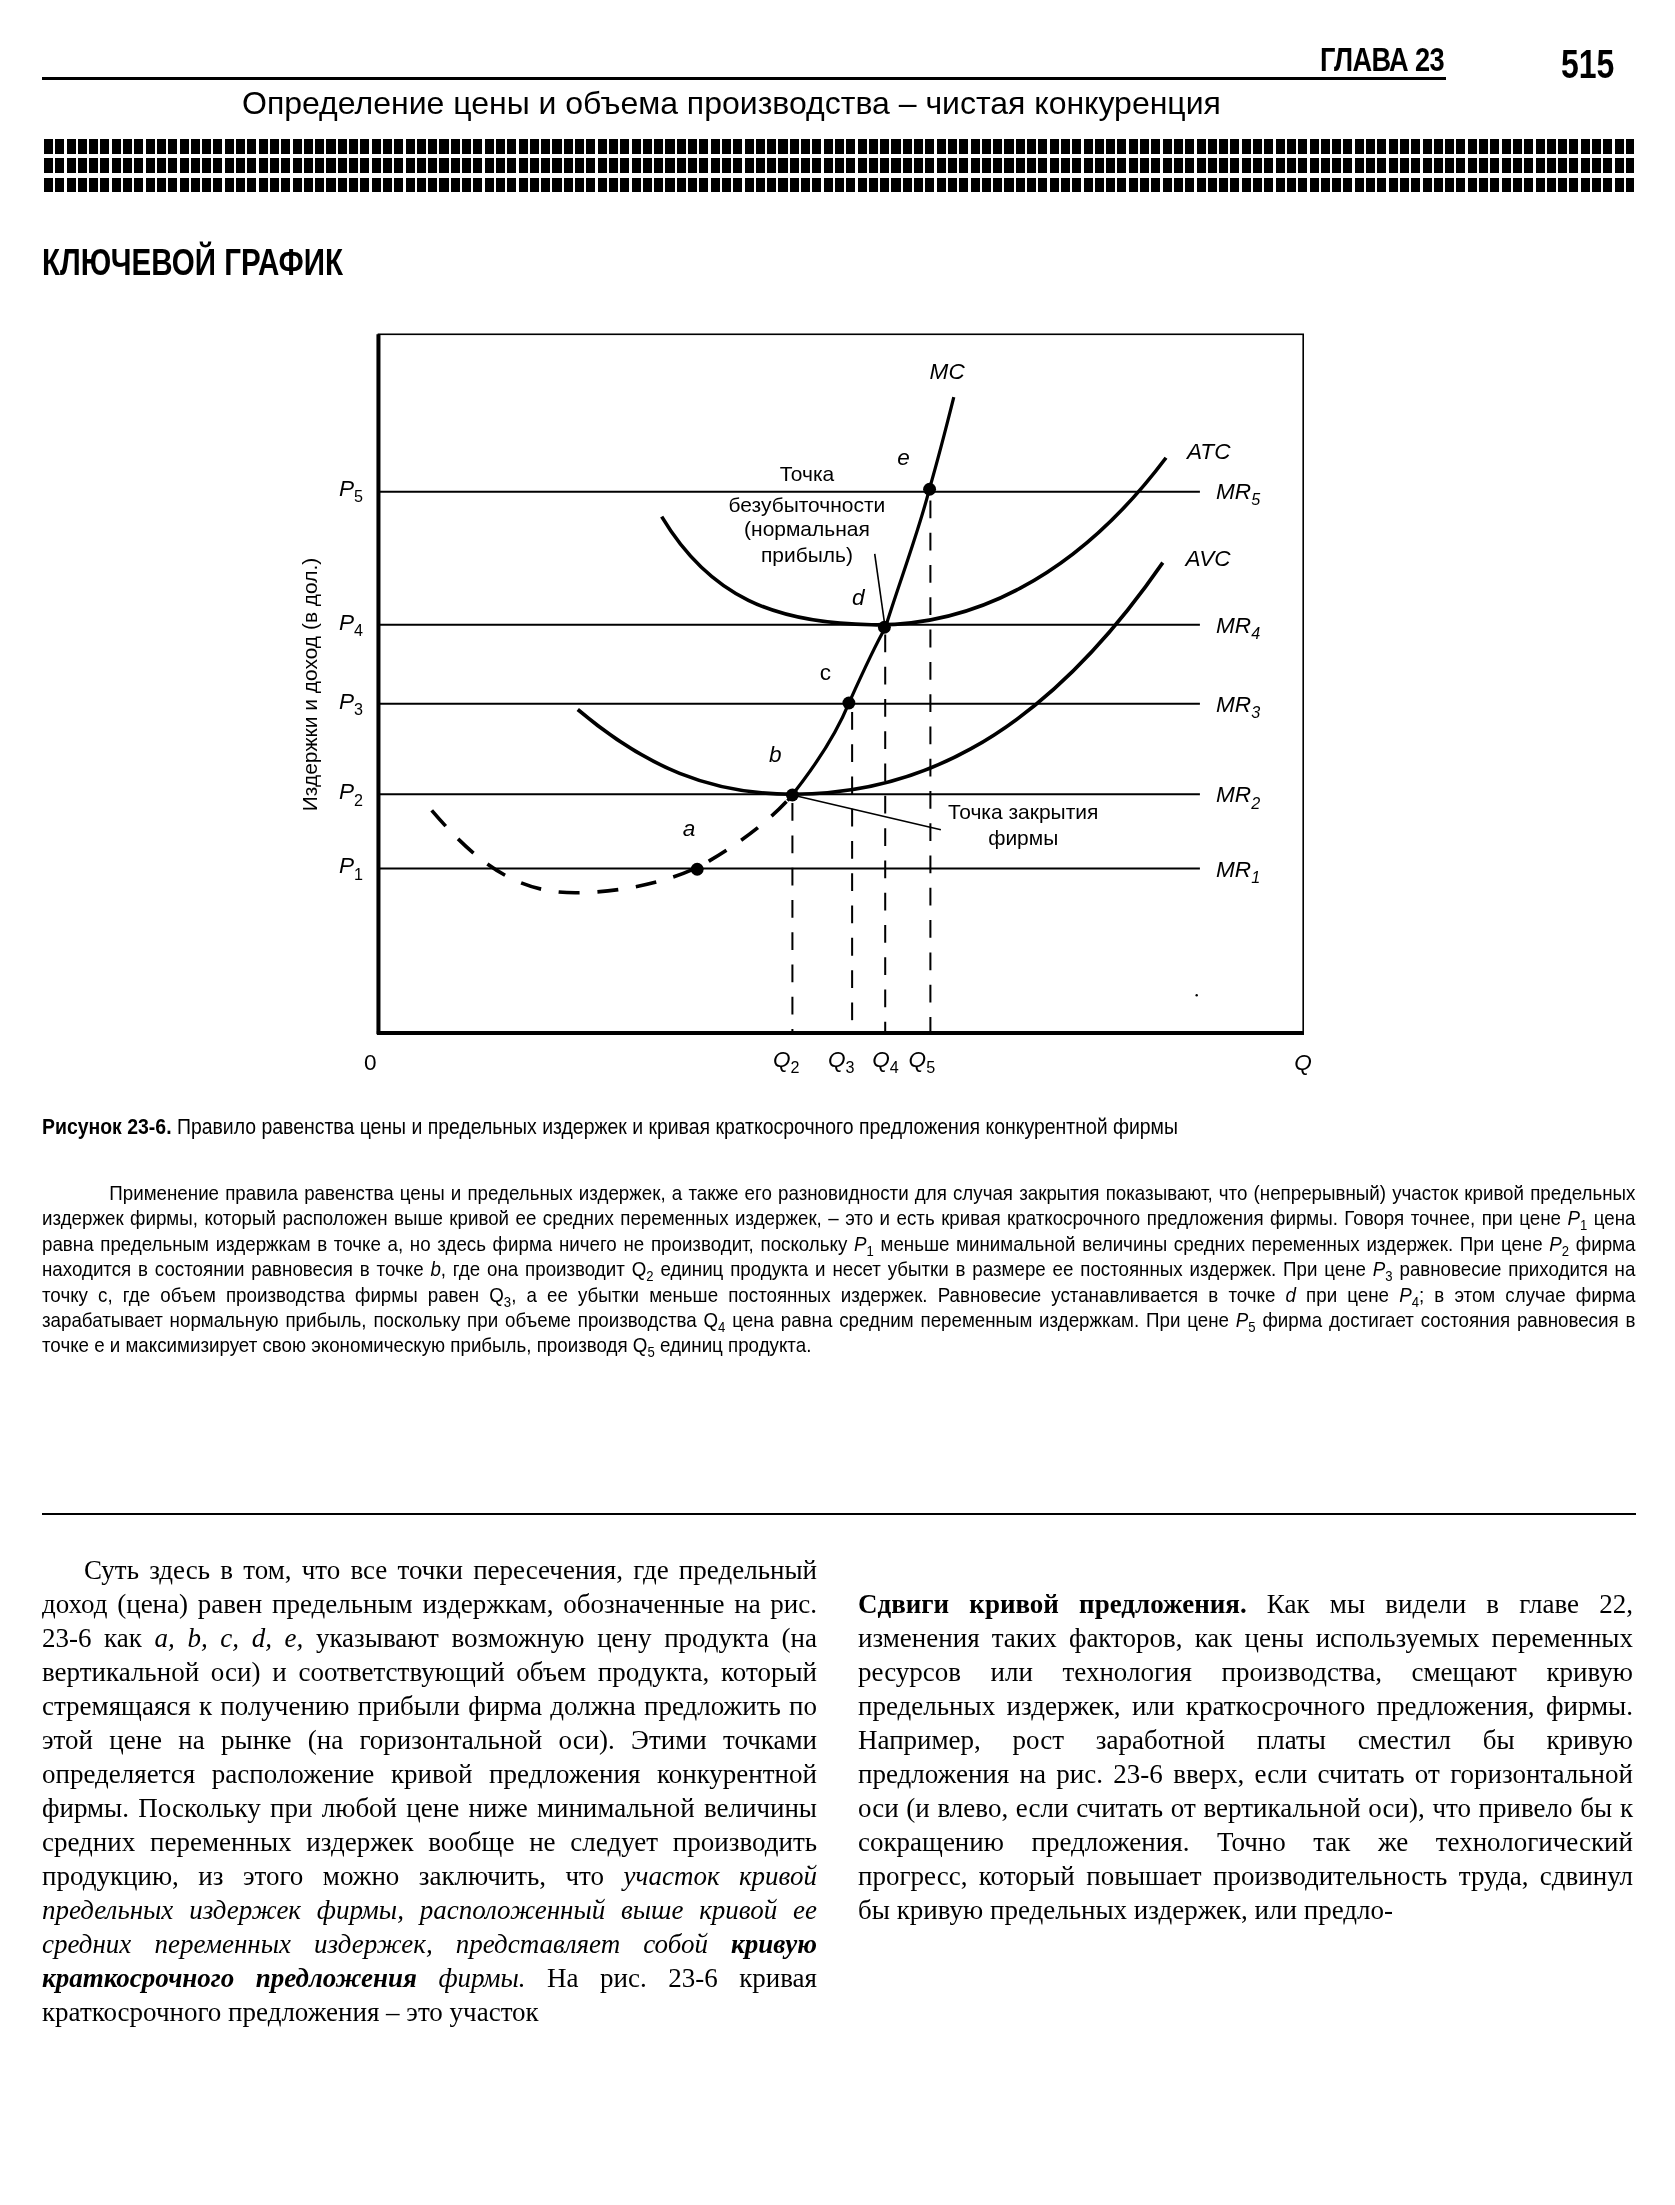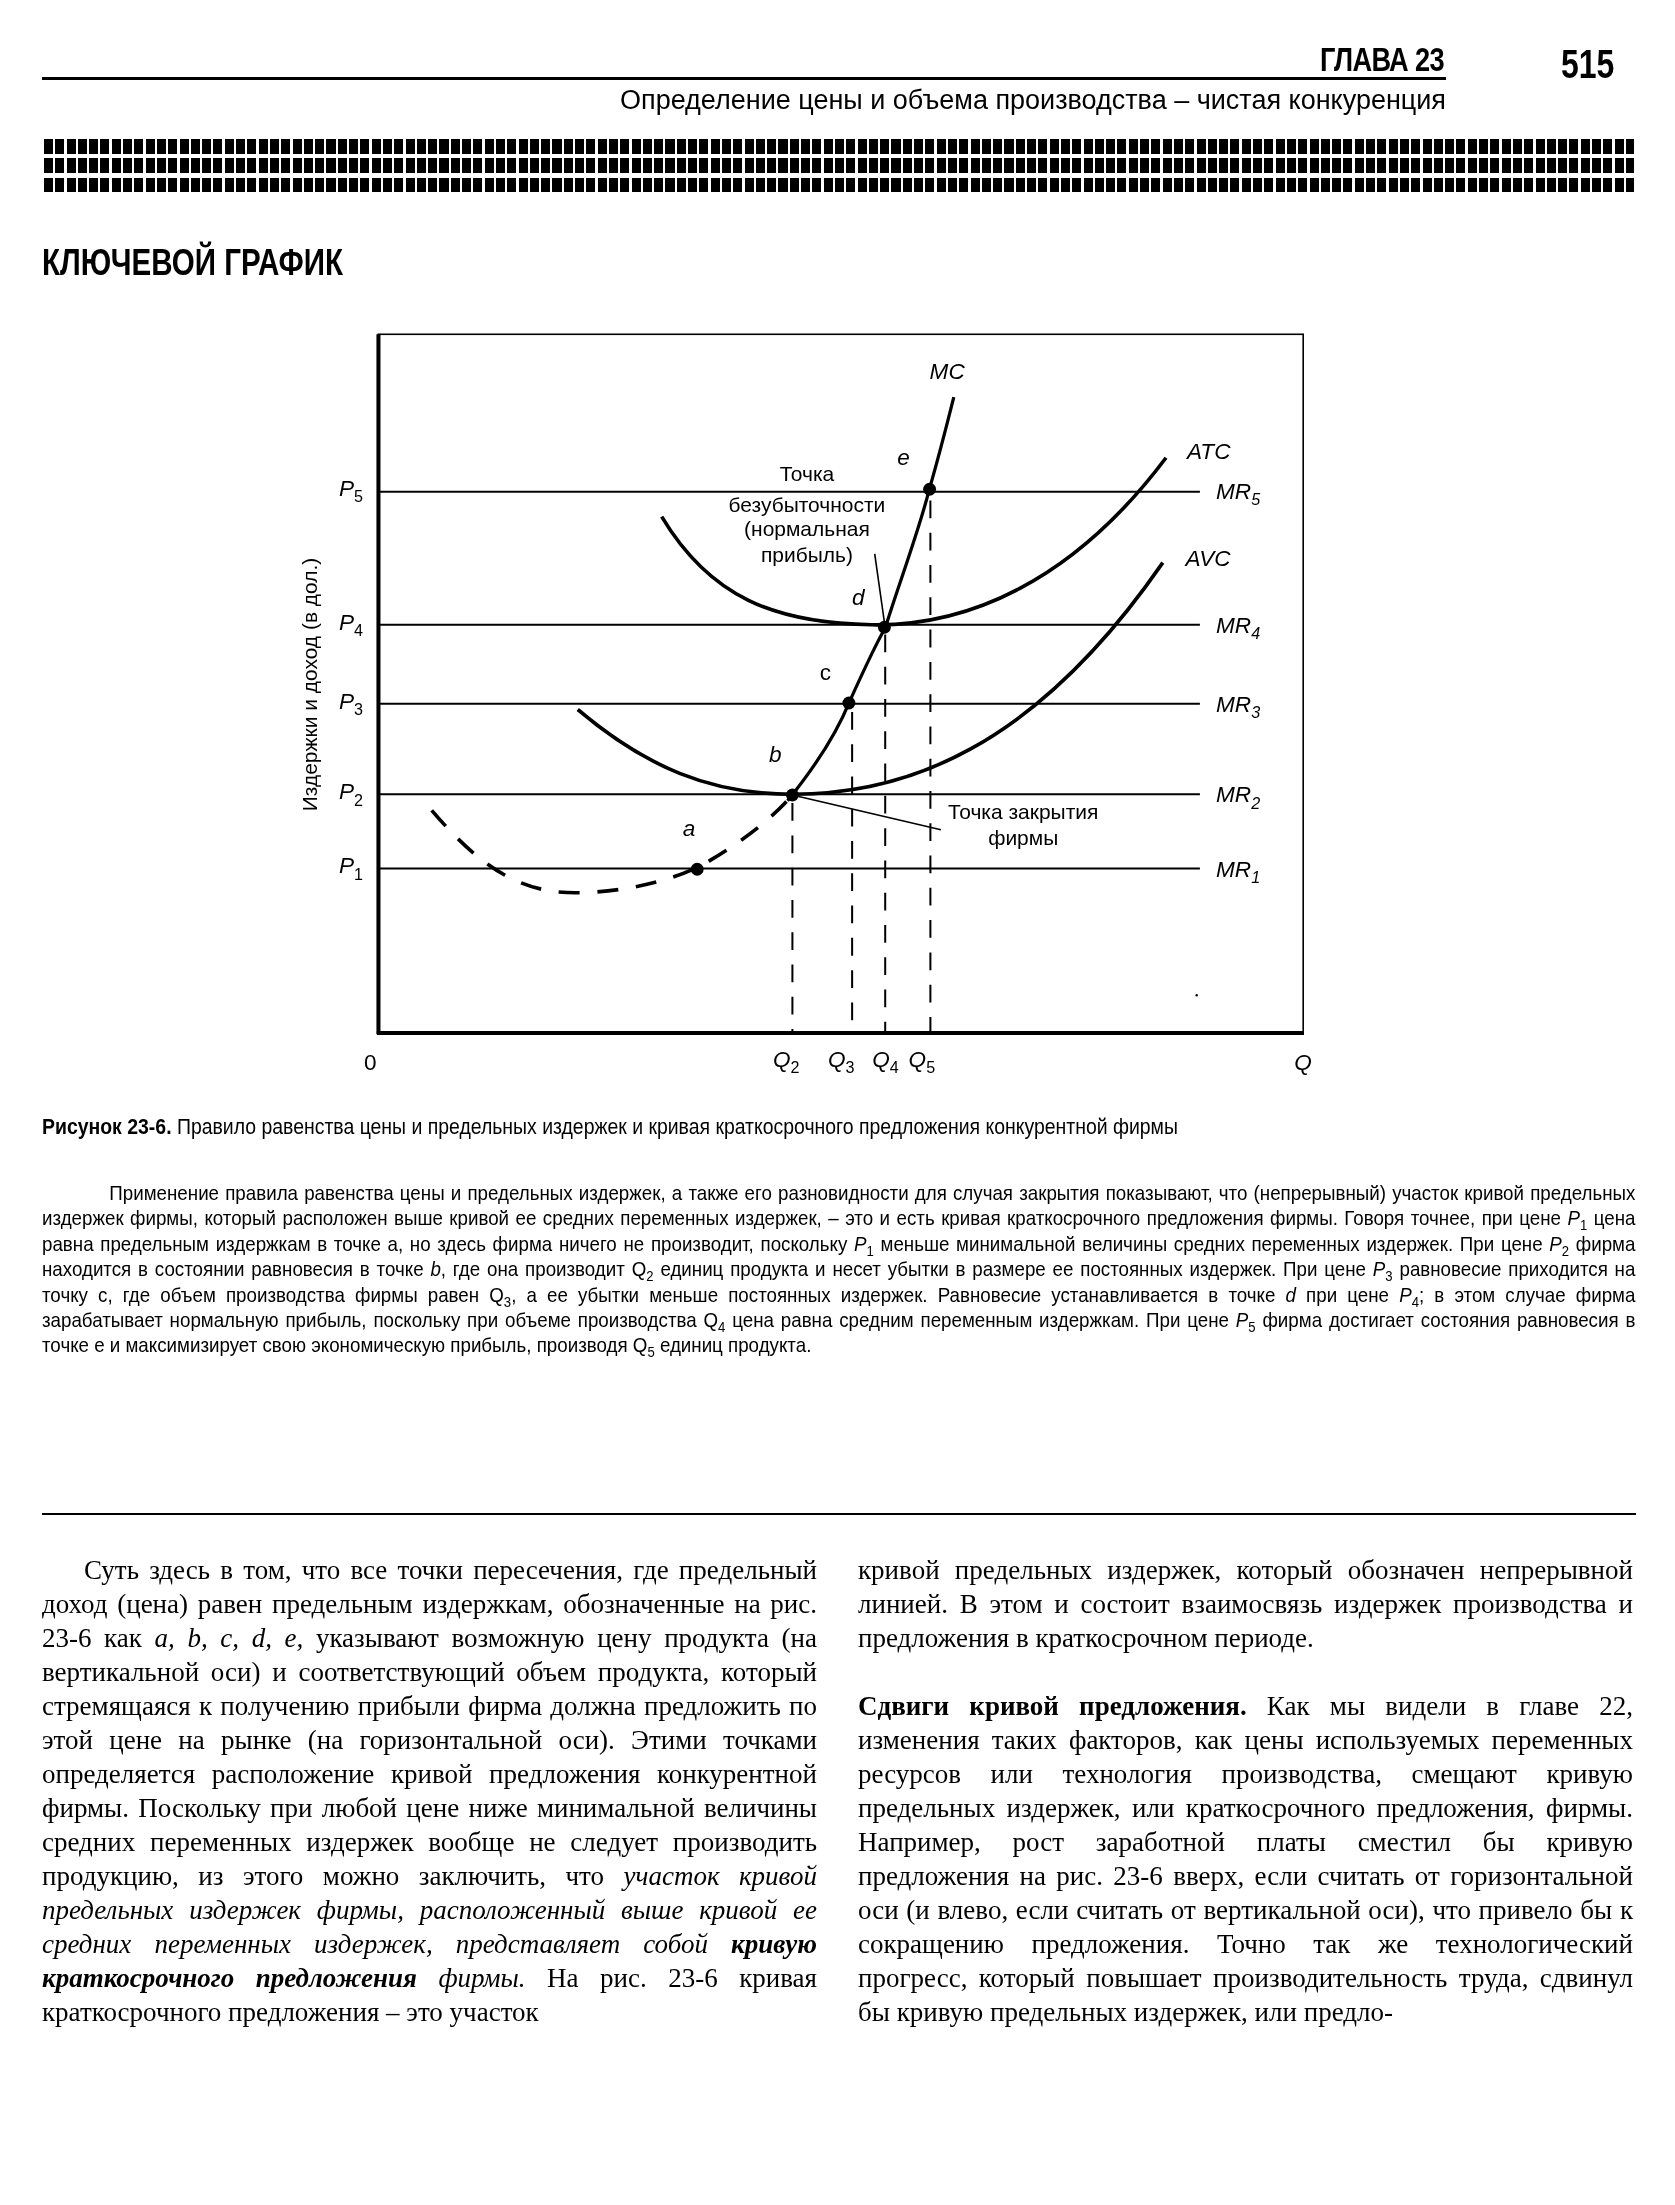--- a/index.html
+++ b/index.html
@@ -1,21 +1,21 @@
 <!DOCTYPE html>
 <html style="font-size:13px"><head>
 <meta charset="utf-8">
 <style>
   html, body { margin: 0; padding: 0; background: #ffffff; }
   body { width: 1676px; height: 2205px; position: relative; overflow: hidden; color: #000; font-family: "Liberation Sans", sans-serif; }
   .abs { position: absolute; }
   .hdr-chapter { left: 1275px; top: 40px; width: 169px; text-align: right; font-family: "Liberation Sans", sans-serif; font-weight: bold; font-size: 34px; letter-spacing: -0.8px; transform: scaleX(0.8); transform-origin: right top; }
   .hdr-page { left: 1561px; top: 42px; font-family: "Liberation Sans", sans-serif; font-weight: bold; font-size: 40px; transform: scaleX(0.8); transform-origin: left top; }
   .hdr-rule { left: 42px; top: 77px; width: 1404px; height: 3.2px; background: #000; }
-  .hdr-subtitle { left: 242px; top: 85px; width: 1204px; text-align: right; font-size: 27px; white-space: nowrap; }
+  .hdr-subtitle { left: 242px; top: 85px; width: 1204px; text-align: left; font-size: 32px; white-space: nowrap; }
   .stripes { left: 44px; top: 139px; width: 1590px; height: 61px; }
   .stripe-row { height: 14.5px; margin-bottom: 4.8px; background: repeating-linear-gradient(90deg, #000 0px, #000 9px, #fff 9px, #fff 11.3px); }
   .section-title { left: 42px; top: 242px; font-weight: bold; font-size: 36px; transform: scaleX(0.82); transform-origin: left top; white-space: nowrap; }
   svg.chart { position: absolute; left: 0; top: 0; }
   .chart text { font-family: "Liberation Sans", sans-serif; fill: #000; }
   .caption { left: 42px; top: 1114px; font-size: 22.6px; white-space: nowrap; transform: scaleX(0.86); transform-origin: left top; }
   .caption b { font-weight: bold; }
   .fig-para { left: 42px; top: 1180px; width: 1751px; font-size: 20.6px; line-height: 25.4px; text-align: justify; transform: scaleX(0.91); transform-origin: left top; }
   .fig-para p { margin: 0; text-indent: 74px; }
   .body-rule { left: 42px; top: 1513px; width: 1594px; height: 2.4px; background: #000; }
@@ -145,17 +145,16 @@
   <p><span>Применение правила равенства цены и предельных издержек, а также его разновидности для случая закрытия показывают, что (непрерывный) участок кривой предельных издержек фирмы, который расположен выше кривой ее средних переменных издержек, – это и есть кривая краткосрочного предложения фирмы. Говоря точнее, при цене </span><i>P</i><sub>1</sub><span> цена равна предельным издержкам в точке а, но здесь фирма ничего не производит, поскольку </span><i>P</i><sub>1</sub><span> меньше минимальной величины средних переменных издержек. При цене </span><i>P</i><sub>2</sub><span> фирма находится в состоянии равновесия в точке </span><i>b</i><span>, где она производит </span><span>Q</span><sub>2</sub><span> единиц продукта и несет убытки в размере ее постоянных издержек. При цене </span><i>P</i><sub>3</sub><span> равновесие приходится на точку с, где объем производства фирмы равен </span><span>Q</span><sub>3</sub><span>, а ее убытки меньше постоянных издержек. Равновесие устанавливается в точке </span><i>d</i><span> при цене </span><i>P</i><sub>4</sub><span>; в этом случае фирма зарабатывает нормальную прибыль, поскольку при объеме производства </span><span>Q</span><sub>4</sub><span> цена равна средним переменным издержкам. При цене </span><i>P</i><sub>5</sub><span> фирма достигает состояния равновесия в точке е и максимизирует свою экономическую прибыль, производя </span><span>Q</span><sub>5</sub><span> единиц продукта.</span></p>
 </div>
 
 <div class="abs body-rule"></div>
 
 <div class="abs col col-left">
   <p class="indent"><span>Суть здесь в том, что все точки пересечения, где предельный доход (цена) равен предельным издержкам, обозначенные на рис. 23-6 как </span><i class="em">a, b, c, d, e,</i><span> указывают возможную цену продукта (на вертикальной оси) и соответствующий объем продукта, который стремящаяся к получению прибыли фирма должна предложить по этой цене на рынке (на горизонтальной оси). Этими точками определяется расположение кривой предложения конкурентной фирмы. Поскольку при любой цене ниже минимальной величины средних переменных издержек вообще не следует производить продукцию, из этого можно заключить, что </span><i class="em">участок кривой предельных издержек фирмы, расположенный выше кривой ее средних переменных издержек, представляет собой </i><i class="em"><b class="strong">кривую краткосрочного предложения</b></i><i class="em"> фирмы.</i><span> На рис. 23-6 кривая краткосрочного предложения – это участок</span></p>
 </div>
 
 <div class="abs col col-right">
-  <p>кривой предельных издержек, который обозначен непрерывной линией. В этом и состоит взаимосвязь издержек производства и предложения в краткосрочном периоде.</p>
   <div class="gap"></div>
   <p><b class="strong">Сдвиги кривой предложения.</b><span> Как мы видели в главе 22, изменения таких факторов, как цены используемых переменных ресурсов или технология производства, смещают кривую предельных издержек, или краткосрочного предложения, фирмы. Например, рост заработной платы сместил бы кривую предложения на рис. 23-6 вверх, если считать от горизонтальной оси (и влево, если считать от вертикальной оси), что привело бы к сокращению предложения. Точно так же технологический прогресс, который повышает производительность труда, сдвинул бы кривую предельных издержек, или предло-</span></p>
 </div>
 
 
 </body></html>

